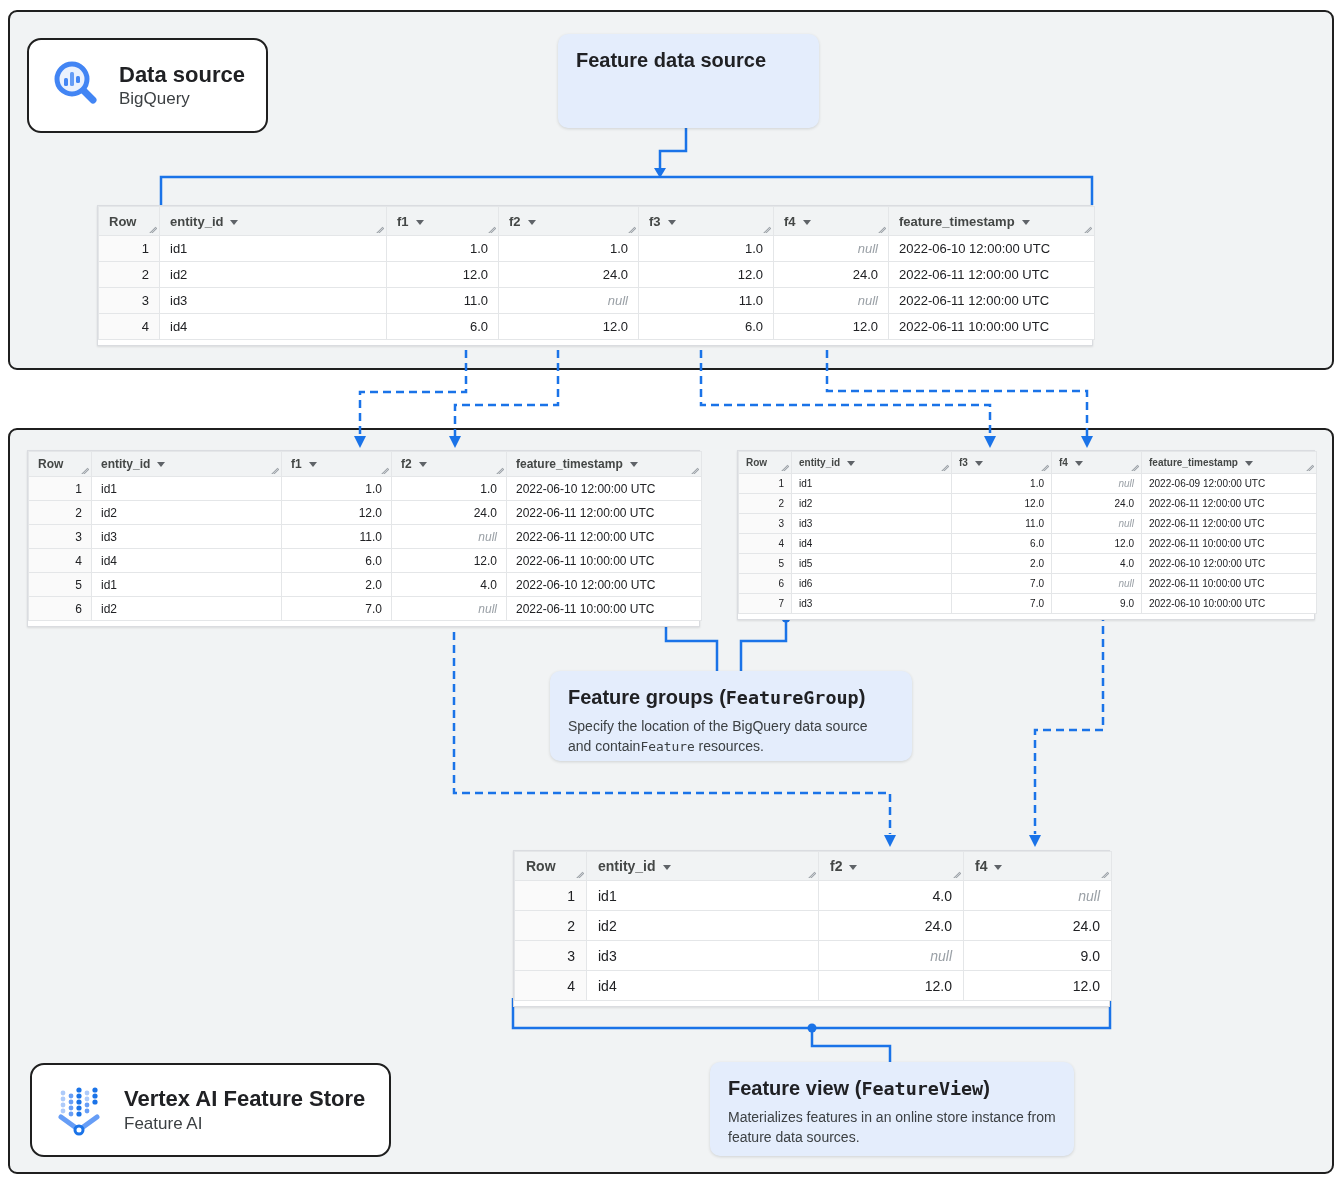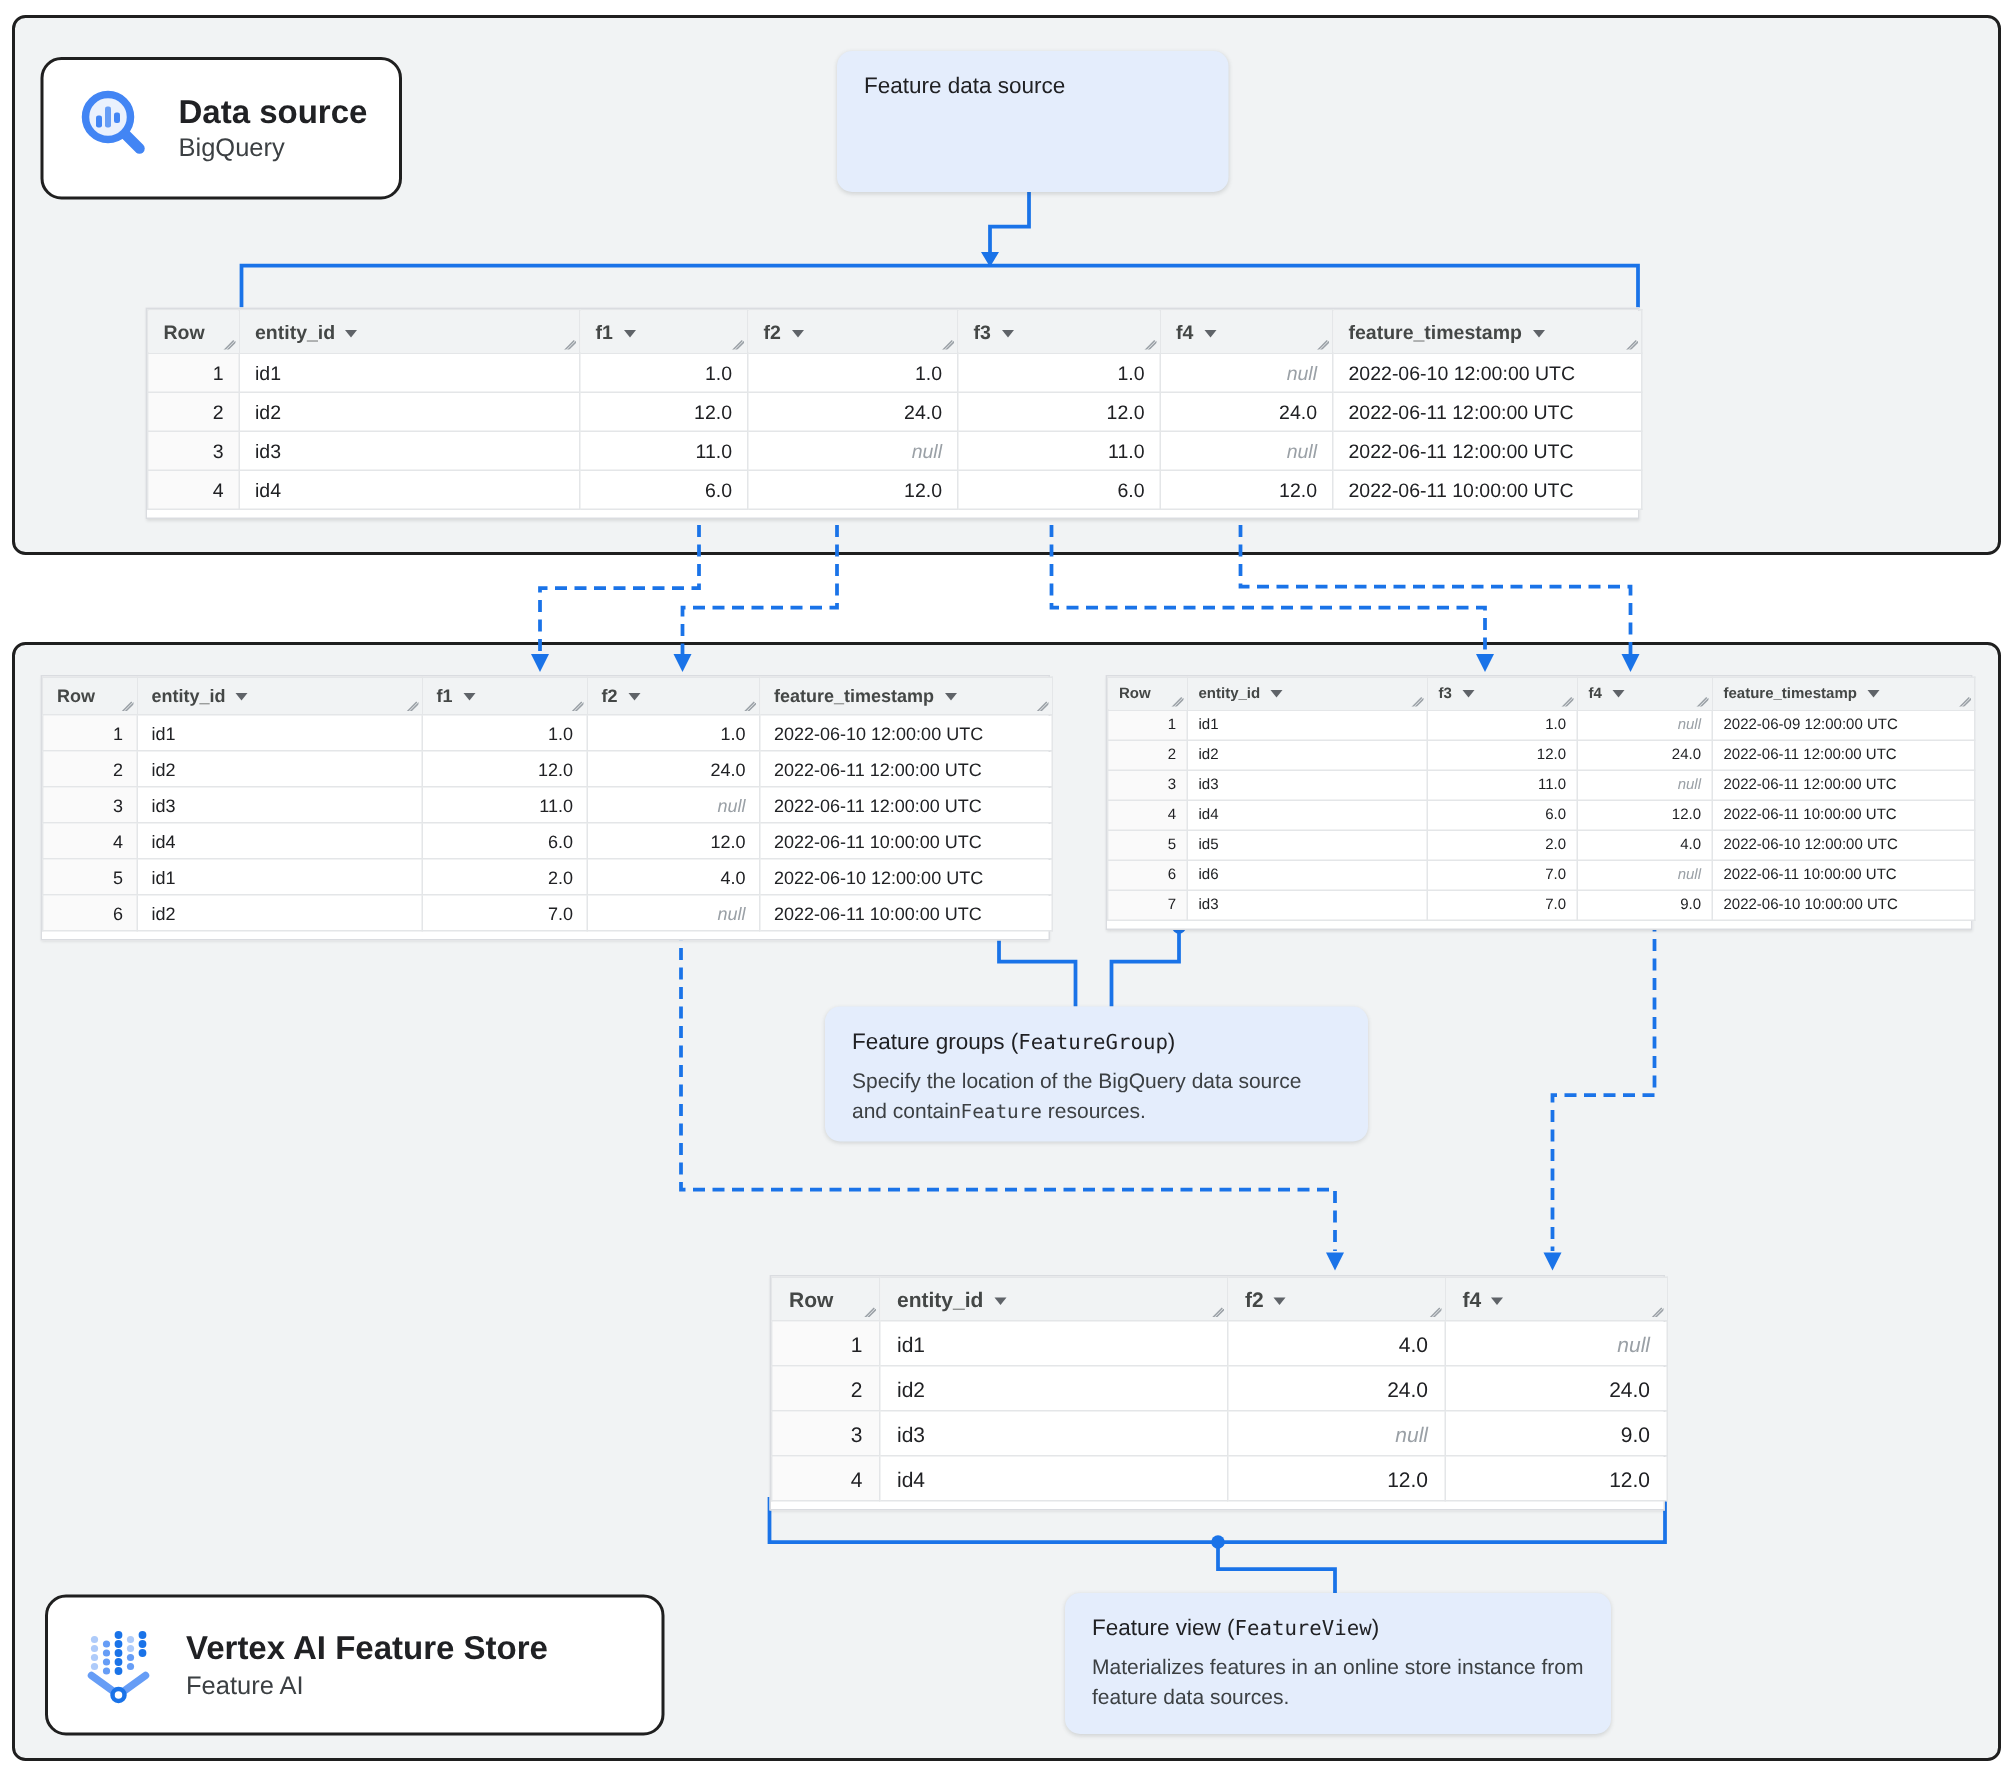--- a/index.html
+++ b/index.html
@@ -5,30 +5,30 @@
   html,body{margin:0;padding:0;background:#fff;}
   .stage{position:relative;width:1344px;height:1190px;background:#ffffff;
          font-family:"Liberation Sans",sans-serif;overflow:hidden;}
   .panel{position:absolute;background:#f1f3f4;border:2px solid #1f1f1f;border-radius:9px;z-index:1;}
   #panel-source{left:8px;top:10px;width:1322px;height:356px;}
   #panel-store{left:8px;top:428px;width:1322px;height:742px;}
 
   .card{position:absolute;background:#fff;border:2px solid #1f1f1f;border-radius:14px;
         display:flex;align-items:center;gap:16px;padding:0 20px;z-index:10;box-sizing:border-box;}
   #card-data-source{left:27px;top:38px;width:241px;height:95px;}
-  #card-feature-store{left:30px;top:1063px;width:413px;height:94px;}
+  #card-feature-store{left:30px;top:1063px;width:361px;height:94px;}
   .card .t1{font-size:22px;font-weight:700;color:#202124;line-height:1.15;}
   .card .t2{font-size:17px;color:#3c4043;margin-top:2px;}
 
   .callout{position:absolute;background:#e4edfc;border-radius:10px;padding:15px 18px;z-index:10;
            box-sizing:border-box;box-shadow:0 1px 3px rgba(60,64,67,.18);}
   #callout-feature-data-source{left:558px;top:34px;width:261px;height:94px;}
   #callout-feature-groups{left:550px;top:671px;width:362px;height:90px;}
   #callout-feature-view{left:710px;top:1062px;width:364px;height:94px;}
-  .callout h3{font-size:15px;margin:0 0 7px 0;color:#202124;font-weight:400;}
+  .callout h3{font-size:20px;margin:0 0 7px 0;color:#202124;font-weight:700;}
   .callout p{font-size:14px;margin:0;color:#3c4043;line-height:1.45;}
   .mono{font-family:"DejaVu Sans Mono",monospace;font-size:.92em;}
 
   .table-card{position:absolute;background:#fff;border:1px solid #dadce0;padding-bottom:5px;
               z-index:10;box-sizing:border-box;box-shadow:0 1px 2px rgba(0,0,0,.10);}
   .table-card table{border-collapse:collapse;table-layout:fixed;width:100%;}
   .table-card th,.table-card td{border:1px solid #e4e6e8;overflow:hidden;white-space:nowrap;box-sizing:border-box;}
   .table-card th{background:#f1f3f4;color:#444746;font-weight:700;text-align:left;position:relative;}
   .table-card td{color:#202124;background:#fff;}
   .table-card td.rn{background:#fafafa;text-align:right;}

